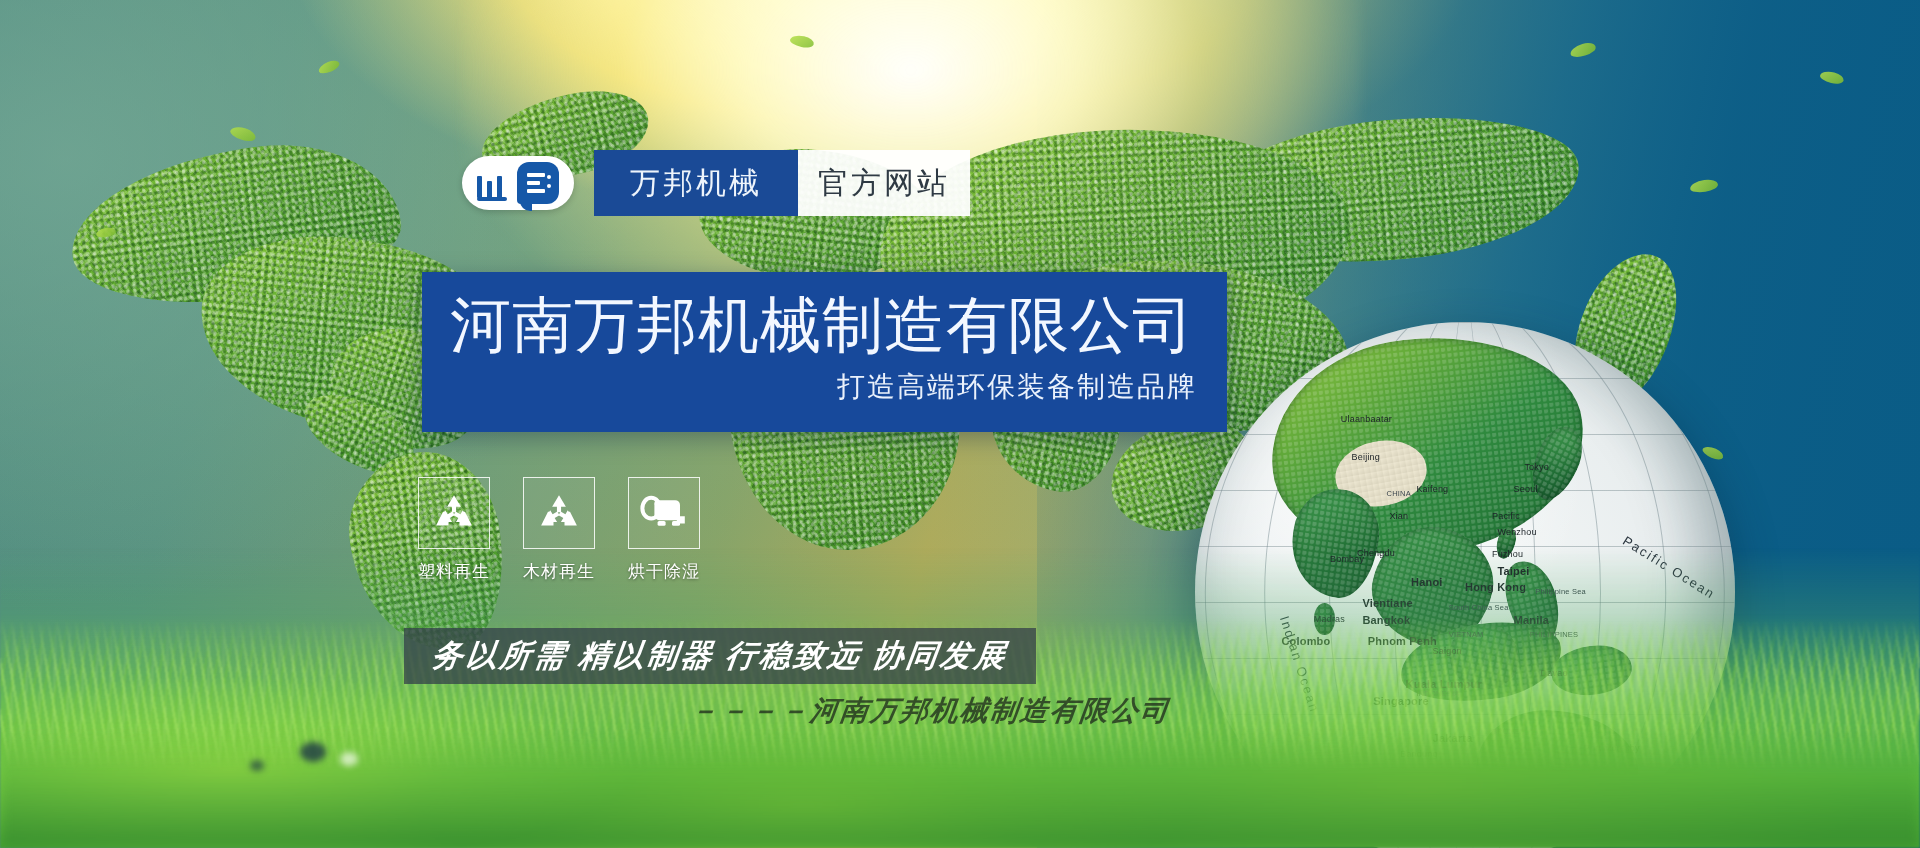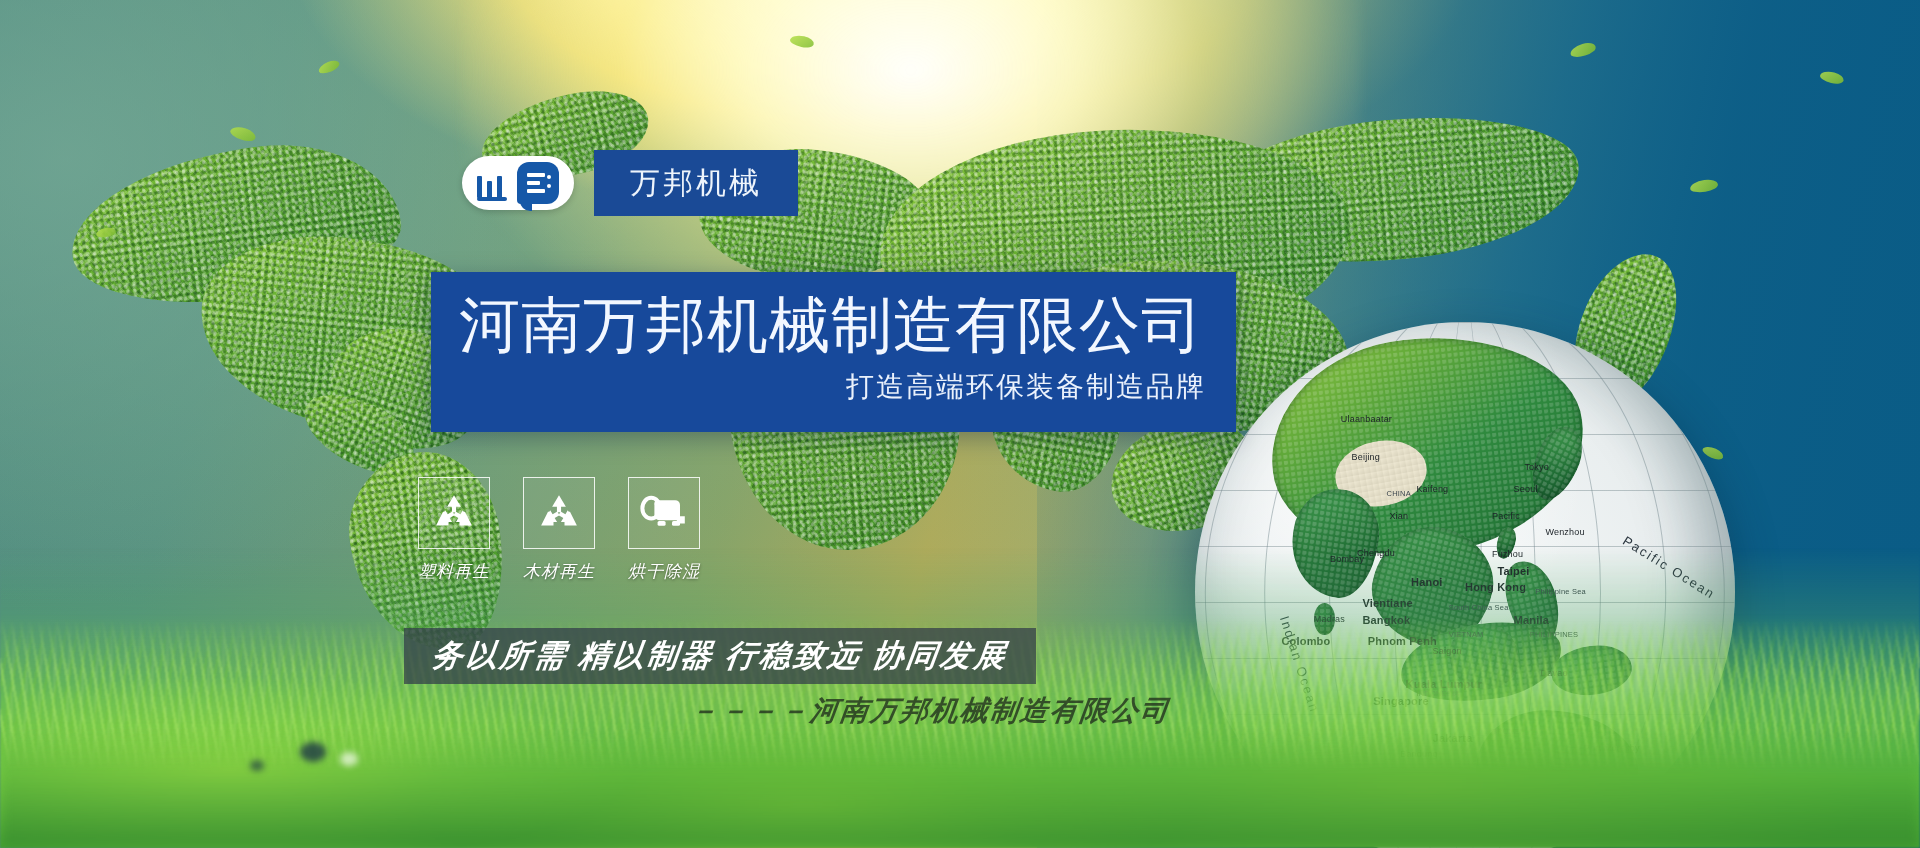--- a/index.html
+++ b/index.html
@@ -185,33 +185,33 @@
     background:rgba(255,255,255,.94);color:#2f3a44;font-size:30px;letter-spacing:3px;
     padding:0 20px;display:flex;align-items:center;
   }
 
   
   .title-panel{
     position:absolute;left:422px;top:272px;width:805px;height:160px;
     background:#17499B;
     box-shadow:0 6px 22px rgba(8,32,72,.35);
     display:flex;flex-direction:column;justify-content:center;
-    box-sizing:border-box;padding:6px 30px 10px 28px;margin-left:9px;
+    box-sizing:border-box;padding:6px 30px 10px 28px;
   }
   .title-main{
     color:#f2f7ff;font-size:61px;line-height:1.02;letter-spacing:1px;font-weight:300;
     white-space:nowrap;
   }
   .title-sub{
     color:#eaf1fc;font-size:28px;letter-spacing:2px;text-align:right;margin-top:12px;font-weight:300;
   }
 
   
   .features{position:absolute;left:418px;top:477px;display:flex;gap:33px;}
-  .feat{width:72px;display:flex;flex-direction:column;align-items:center;font-style:italic;}
+  .feat{width:72px;display:flex;flex-direction:column;align-items:center;}
   .feat-box{
     width:70px;height:70px;border:1px solid rgba(255,255,255,.85);
     display:flex;align-items:center;justify-content:center;background:rgba(255,255,255,.05);
   }
   .feat-label{
     margin-top:11px;color:#ffffff;font-size:17px;letter-spacing:1px;white-space:nowrap;
     text-shadow:0 1px 3px rgba(0,0,0,.45);
   }
   .ic{display:block;}
 
@@ -295,21 +295,21 @@
       <div class="cont c-aus"></div>
       <div class="cont c-lanka"></div>
 
       <span class="glabel" style="left:27%;top:17%;">Ulaanbaatar</span>
       <span class="glabel" style="left:29%;top:24%;">Beijing</span>
       <span class="glabel sm" style="left:34%;top:31%;margin-left:8px;">CHINA</span>
       <span class="glabel" style="left:41%;top:30%;">Kaifeng</span>
       <span class="glabel" style="left:36%;top:35%;">Xian</span>
       <span class="glabel" style="left:30%;top:36%;margin-top:32px;">Chengdu</span>
       <span class="glabel" style="left:55%;top:35%;">Pacific</span>
-      <span class="glabel" style="left:56%;top:38%;margin-left:48px;">Wenzhou</span>
+      <span class="glabel" style="left:56%;top:38%;">Wenzhou</span>
       <span class="glabel" style="left:55%;top:42%;">Fuzhou</span>
       <span class="glabel b" style="left:56%;top:45%;">Taipei</span>
       <span class="glabel b" style="left:50%;top:48%;">Hong Kong</span>
       <span class="glabel" style="left:59%;top:30%;">Seoul</span>
       <span class="glabel" style="left:61%;top:26%;">Tokyo</span>
       <span class="glabel" style="left:25%;top:43%;">Bombay</span>
       <span class="glabel" style="left:22%;top:54%;">Madras</span>
       <span class="glabel b" style="left:16%;top:58%;">Colombo</span>
       <span class="glabel b" style="left:31%;top:51%;">Vientiane</span>
       <span class="glabel b" style="left:40%;top:47%;">Hanoi</span>
@@ -351,20 +351,21 @@
           <span class="bar"></span>
       </span>
       <span class="logo-b">
         <i></i>
           <i></i>
           <i></i>
           <span class="dot"></span>
       </span>
     </div>
     <div class="brand-blue">万邦机械</div>
+    <div class="brand-white">官方网站</div>
   </div>
 
   <div class="title-panel">
     <div class="title-main">河南万邦机械制造有限公司</div>
     <div class="title-sub">打造高端环保装备制造品牌</div>
   </div>
 
   <div class="features">
 
     <div class="feat">

